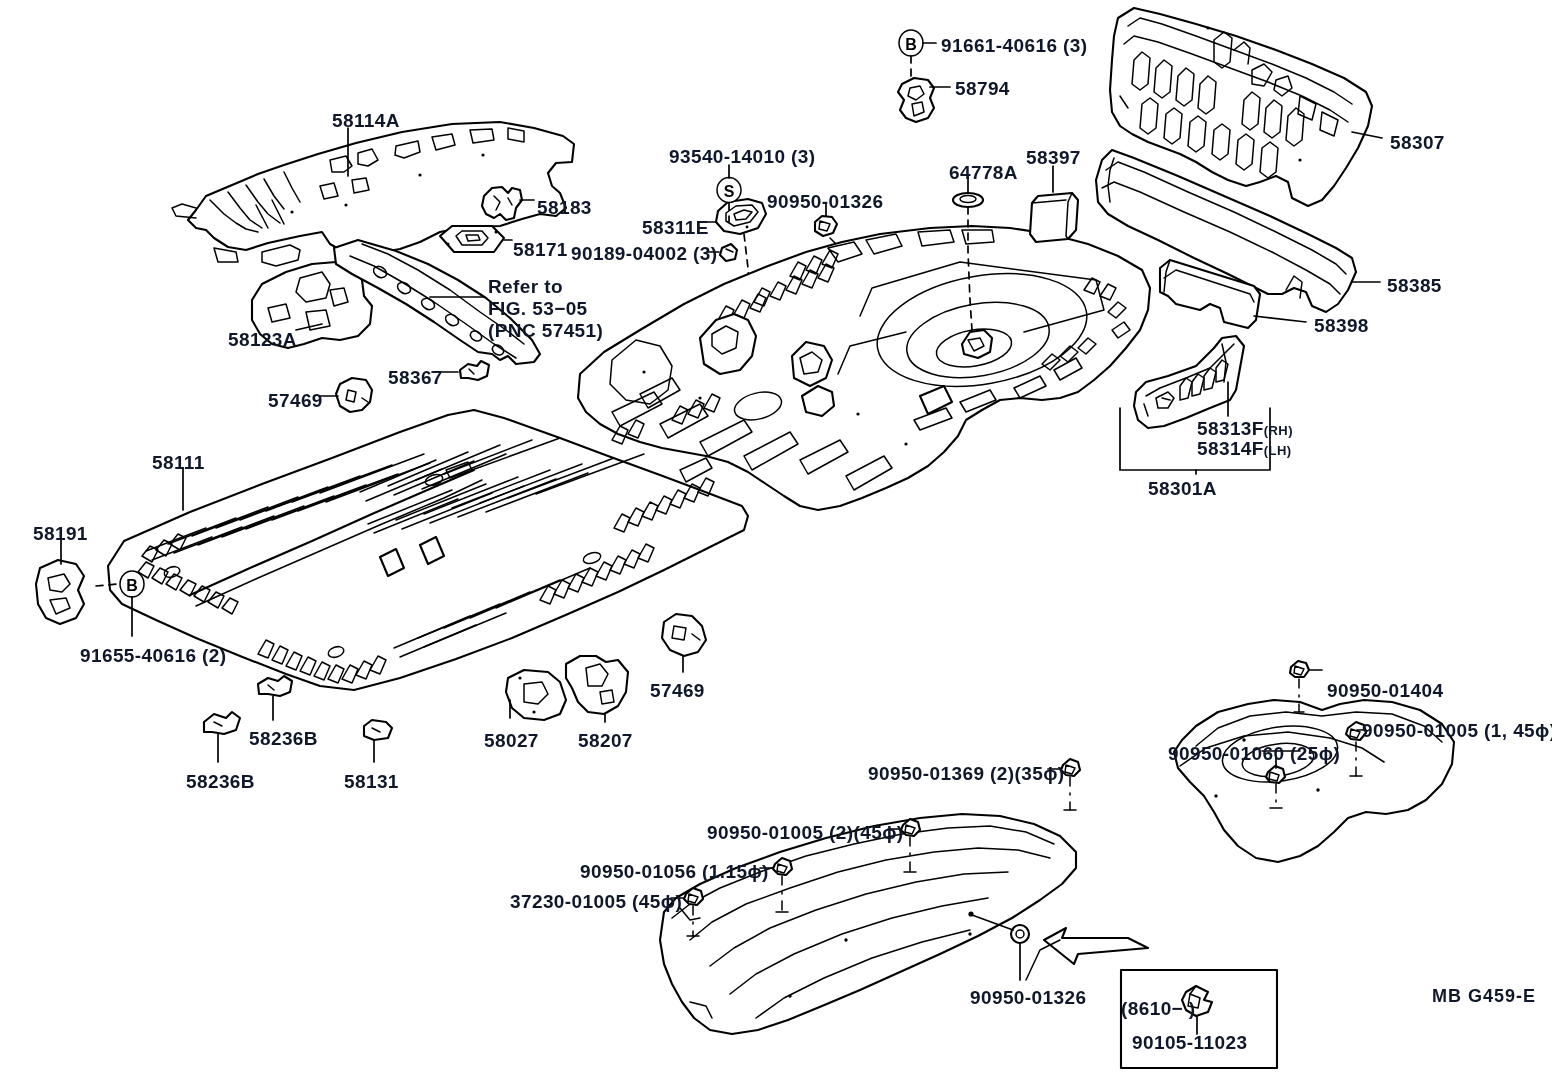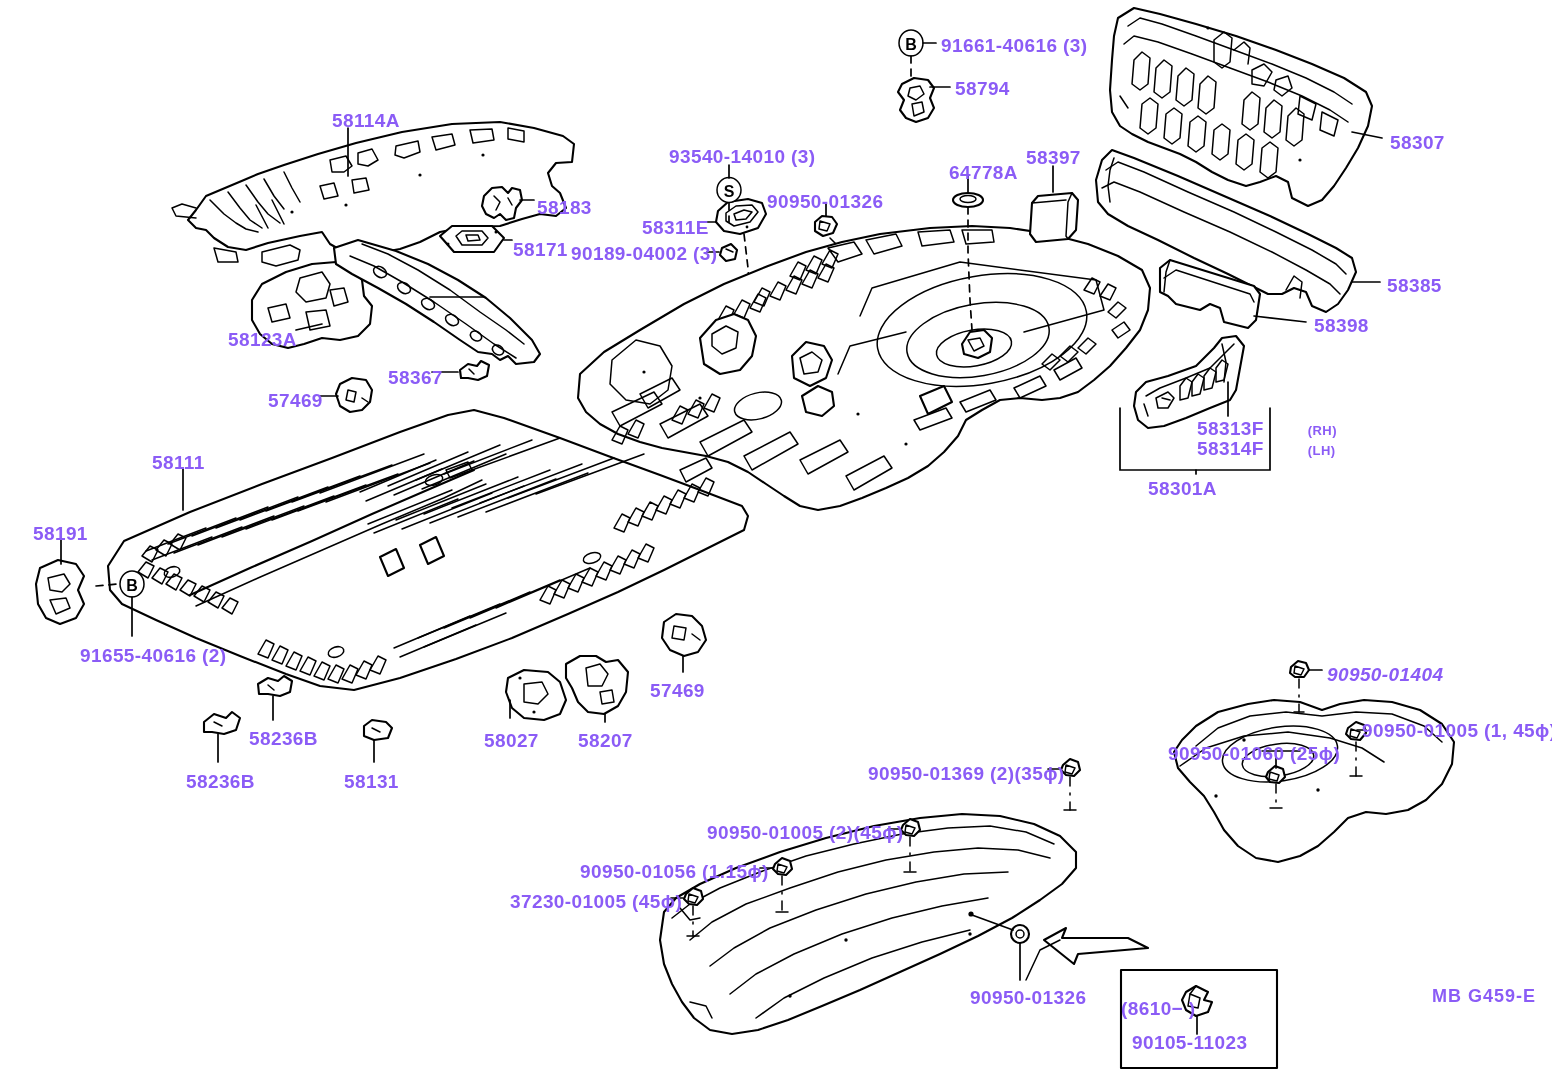--- a/index.html
+++ b/index.html
@@ -11,26 +11,26 @@
     background:#ffffff;
     overflow:hidden;
   }
   #art{position:absolute;left:0;top:0;width:1552px;height:1090px;}
   .lbl{
     position:absolute;
     font-family:"Liberation Sans", sans-serif;
     font-size:19px;
     font-weight:700;
     letter-spacing:0.4px;
-    color:#8b5cf6;
+    color:#0f172a;
     white-space:nowrap;
     line-height:1.12;
   }
   .lbl.mb{font-size:18px;letter-spacing:1px;}
-  .sup{font-size:13px;margin-left:44px;}
+  .sup{font-size:13px;}
   .refbox{line-height:1.16;}
 </style>
 </head>
 <body>
 
 <div id="sheet">
 
   <svg id="art" viewBox="0 0 1552 1090" xmlns="http://www.w3.org/2000/svg">
     <defs>
       <style>
@@ -655,37 +655,42 @@
       <div class="lbl" style="left: 571px; top: 243px;">90189-04002 (3)</div>
       <div class="lbl" style="left: 767px; top: 191px;">90950-01326</div>
       <div class="lbl" style="left: 941px; top: 35px;">91661-40616 (3)</div>
       <div class="lbl" style="left: 955px; top: 78px;">58794</div>
       <div class="lbl" style="left: 949px; top: 162px; text-align: right;">64778A</div>
       <div class="lbl" style="left: 1026px; top: 147px;">58397</div>
       <div class="lbl" style="left: 1390px; top: 132px;">58307</div>
       <div class="lbl" style="left: 1387px; top: 275px;">58385</div>
       <div class="lbl" style="left: 1314px; top: 315px;">58398</div>
       <div class="lbl" style="left: 1148px; top: 478px;">58301A</div>
-      <div class="lbl" style="left: 1327px; top: 664px; font-style: italic;">90950-01404</div>
+      <div class="lbl" style="left: 1327px; top: 680px;">90950-01404</div>
       <div class="lbl" style="left: 1362px; top: 720px;">90950-01005  (1, 45ϕ)</div>
       <div class="lbl" style="left: 1168px; top: 743px;">90950-01060  (25ϕ)</div>
       <div class="lbl" style="left: 868px; top: 763px;">90950-01369 (2)(35ϕ)</div>
       <div class="lbl" style="left: 707px; top: 822px;">90950-01005  (2)(45ϕ)</div>
       <div class="lbl" style="left: 580px; top: 861px;">90950-01056 (1.15ϕ)</div>
       <div class="lbl" style="left: 510px; top: 891px;">37230-01005  (45ϕ)</div>
       <div class="lbl" style="left: 970px; top: 987px;">90950-01326</div>
     </div>
 
   <div class="lbl" style="left:1197px;top:418px;">
     <span>58313F</span><span class="sup">(RH)</span>
   </div>
   <div class="lbl" style="left:1197px;top:438px;text-align:right;">
     <span>58314F</span><span class="sup">(LH)</span>
   </div>
 
+  <div class="lbl refbox" style="left:488px;top:276px;font-size:19px;">
+    <div>Refer to</div>
+    <div>FIG. 53−05</div>
+    <div class="sub">(PNC 57451)</div>
+  </div>
 
   <div class="lbl" style="left:1121px;top:950px;margin-top:48px;">(8610−          )</div>
 
   <div class="lbl" style="left:1132px;top:1032px;">90105-11023</div>
 
   <div class="lbl mb" style="left:1396px;top:986px;margin-left:36px;">MB G459-E</div>
 
 </div>
 
 </body></html>

